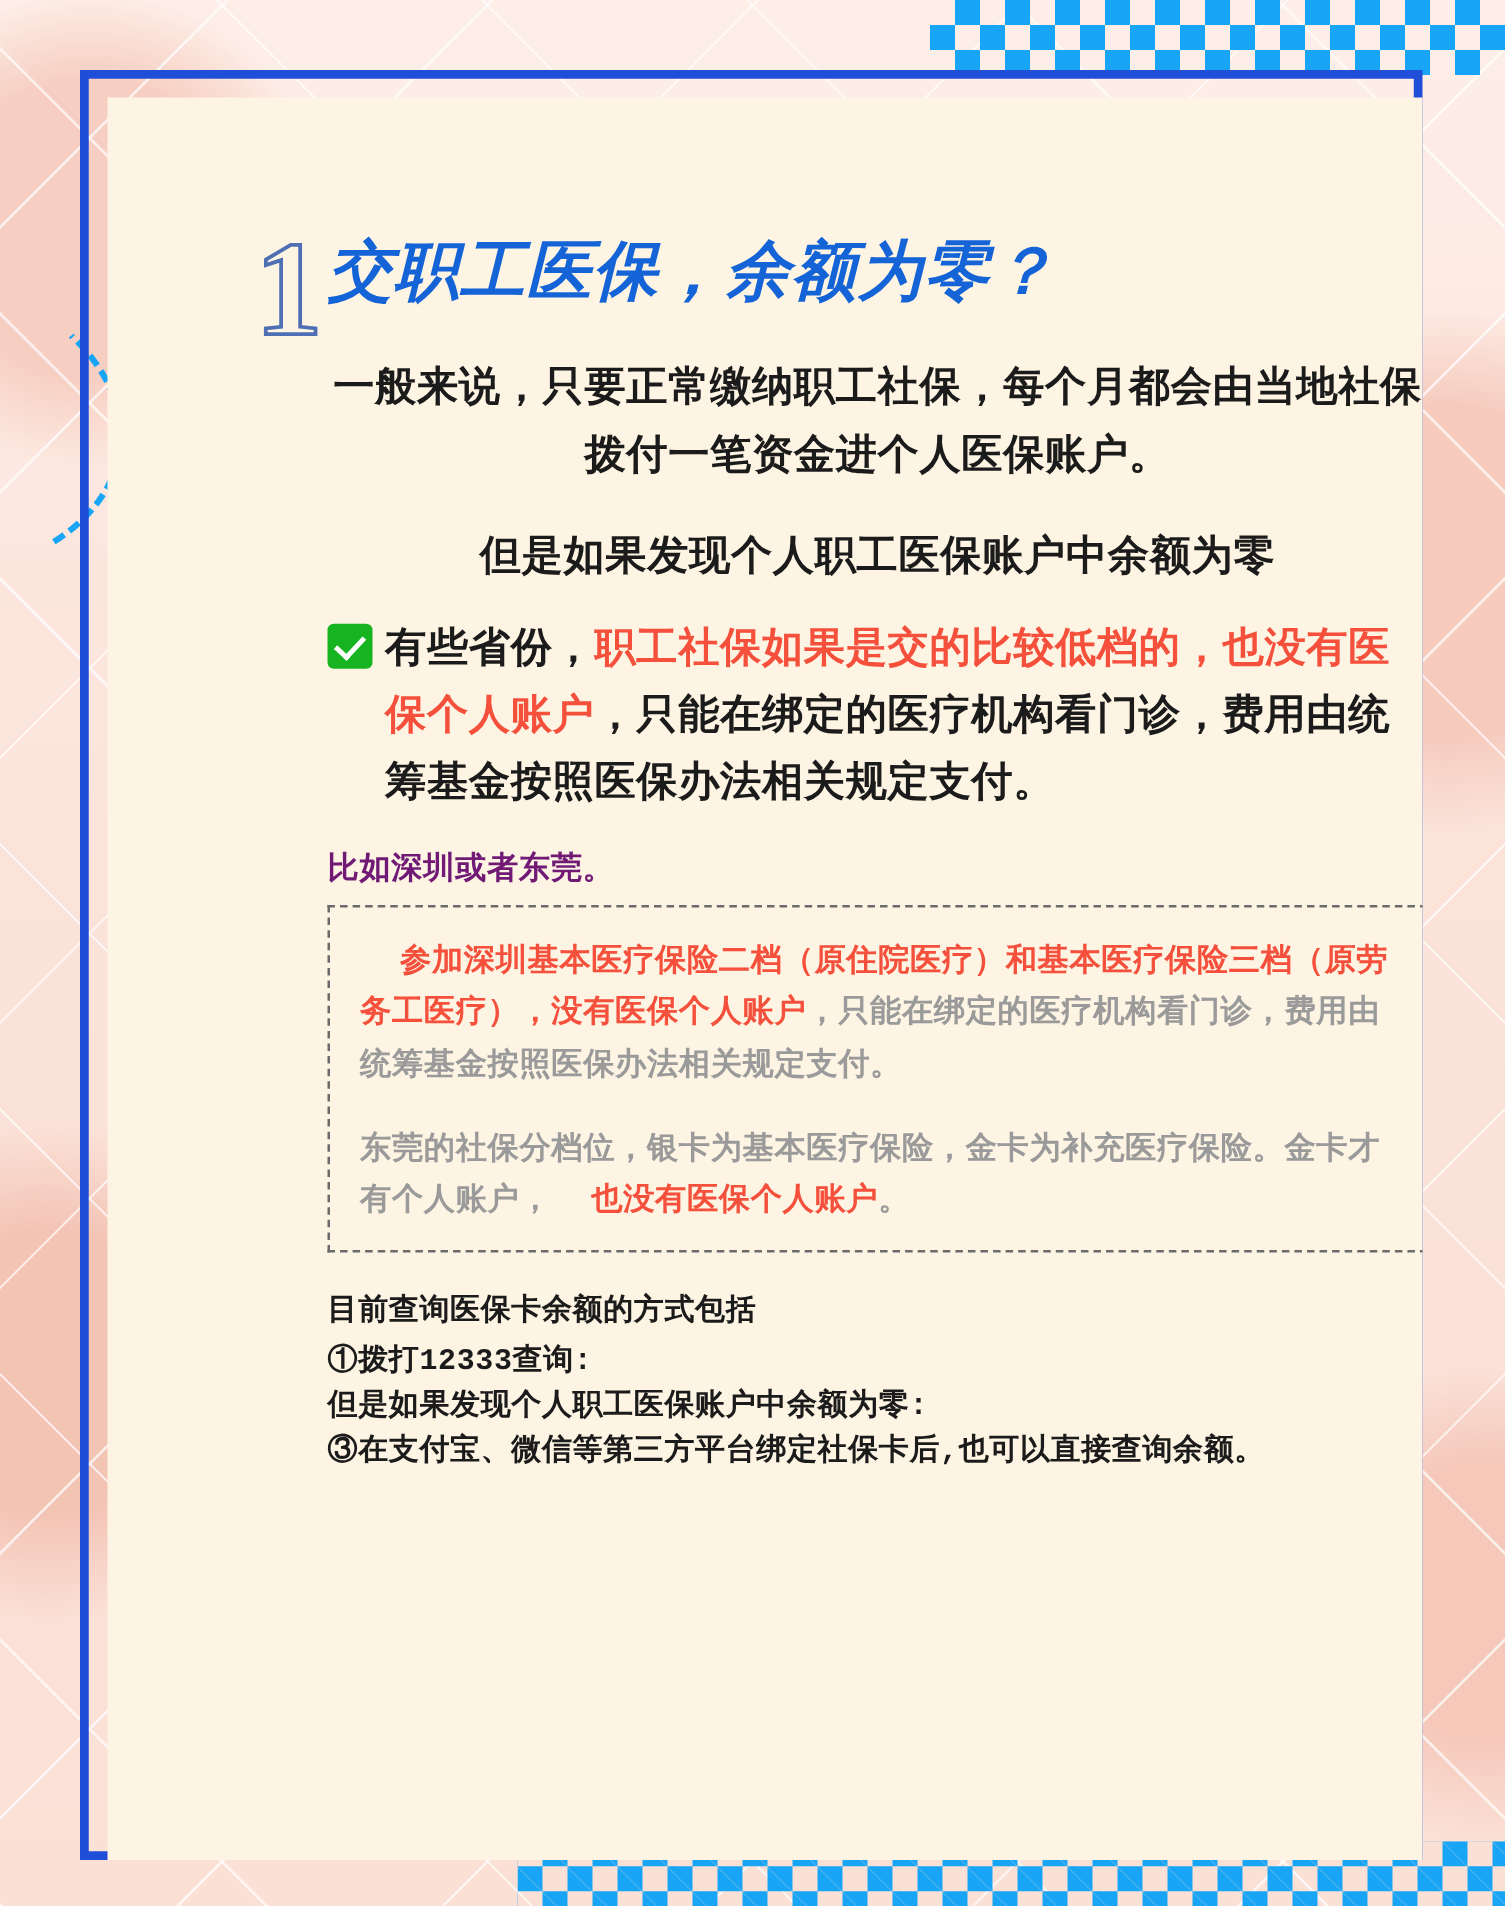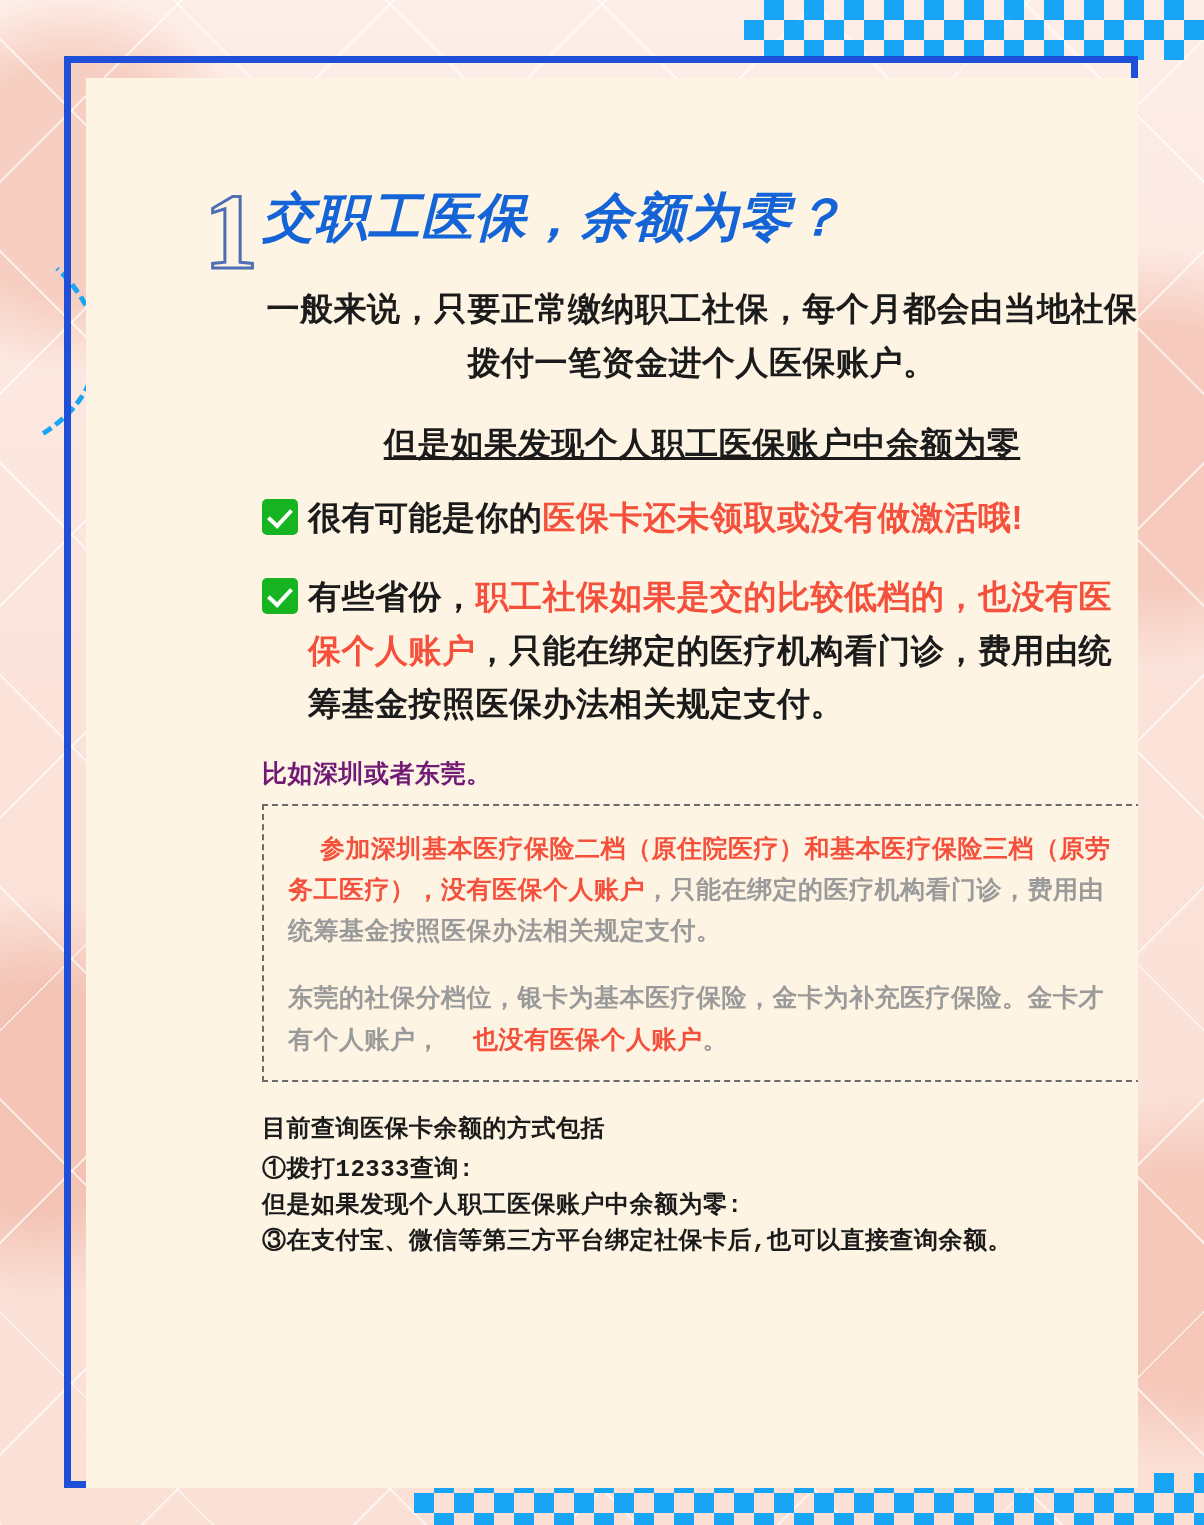--- a/index.html
+++ b/index.html
@@ -133,21 +133,21 @@
 
   p.para {
     margin: 0 0 28px 0;
     font-size: 33px;
     line-height: 1.62;
     color: #1b1b1b;
     font-weight: 600;
     letter-spacing: .5px;
     text-align: center;
   }
-  p.para.tight { margin-bottom: 20px; text-decoration: underline; }
+  p.para.tight { margin-bottom: 20px; }
 
   .check-line {
     display: flex;
     align-items: flex-start;
     margin: 0 0 26px 0;
   }
   .check-box {
     flex: 0 0 auto;
     width: 36px;
     height: 36px;
@@ -226,26 +226,20 @@
   <div class="card">
     <div class="numeral">1</div>
 
     <h1 class="title">交职工医保，余额为零？</h1>
 
     <div class="body">
 
       <p class="para">一般来说，只要正常缴纳职工社保，每个月都会由当地社保拨付一笔资金进个人医保账户。</p>
       <p class="para tight">但是如果发现个人职工医保账户中余额为零</p>
 
-      <div class="check-line">
-        <span class="check-box"></span>
-        <span class="check-text">
-          <span>很有可能是你的</span><span class="red">医保卡还未领取或没有做激活哦!</span>
-        </span>
-      </div>
 
       <div class="check-line">
         <span class="check-box"></span>
         <span class="check-text">
           <span>有些省份，</span><span class="red">职工社保如果是交的比较低档的，也没有医保个人账户</span><span>，只能在绑定的医疗机构看门诊，费用由统筹基金按照医保办法相关规定支付。</span>
         </span>
       </div>
 
       <div class="note-example">比如深圳或者东莞。</div>
 

